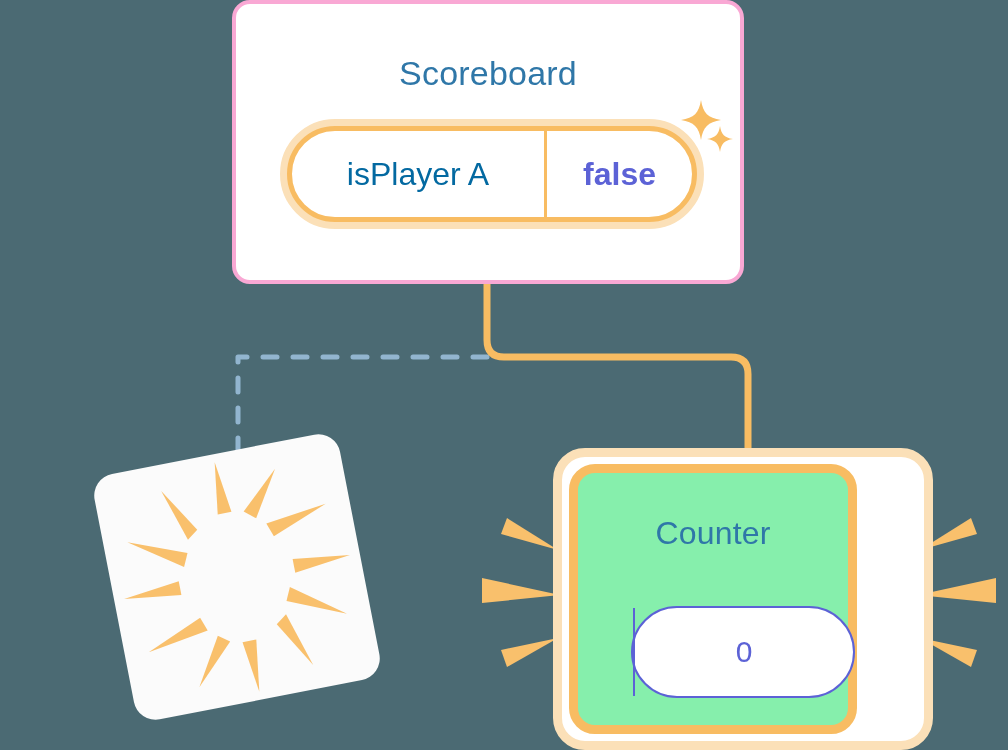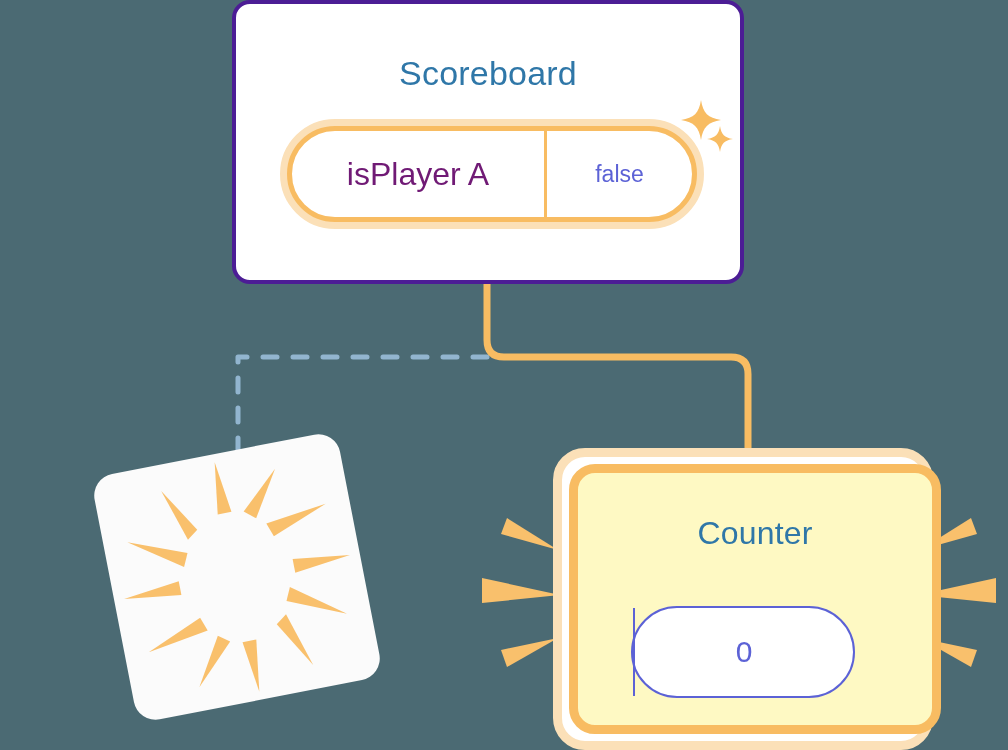--- a/index.html
+++ b/index.html
@@ -34,21 +34,21 @@
 
   
   #scoreboard-card {
     position: absolute;
     left: 232px;
     top: 0px;
     width: 512px;
     height: 284px;
     box-sizing: border-box;
     background: #ffffff;
-    border: 4px solid #4c1d95;
+    border: 4px solid #f9a8d4;
     border-radius: 18px;
     z-index: 5;
   }
 
   .card-title {
     text-align: center;
     color: #2f77a8;
     font-size: 34px;
     font-weight: 400;
     letter-spacing: 0.2px;
@@ -85,37 +85,37 @@
     border-radius: 48px;
     background: #ffffff;
     display: flex;
     align-items: stretch;
   }
   #scoreboard-pill-key {
     flex: 0 0 252px;
     display: flex;
     align-items: center;
     justify-content: center;
-    color: #701a75;
+    color: #0369a1;
     font-size: 32px;
     font-weight: 400;
   }
   #scoreboard-pill-divider {
     width: 3px;
     background: #f8bc62;
     align-self: stretch;
   }
   #scoreboard-pill-value {
     flex: 1 1 auto;
     display: flex;
     align-items: center;
     justify-content: center;
     color: #5c62d6;
-    font-size: 23px;
-    font-weight: normal;
+    font-size: 32px;
+    font-weight: bold;
   }
 
   
   .sparkle {
     position: absolute;
     color: #f8bc62;
     line-height: 0;
   }
   #sparkle-large { left: 679px; top: 98px; }
   #sparkle-small { left: 706px; top: 125px; }
@@ -148,26 +148,26 @@
     height: 302px;
     box-sizing: border-box;
     border: 9px solid #fbe0b8;
     border-radius: 32px;
     background: #ffffff;
     z-index: 5;
   }
   #counter-card {
     position: absolute;
     left: 7px; top: 7px;
-    width: 372px;
+    width: 288px;
     height: 270px;
     box-sizing: border-box;
     border: 9px solid #f8bc62;
     border-radius: 26px;
-    background: #fef9c3;
+    background: #86efac;
   }
   #counter-title {
     margin-top: 42px;
     font-size: 32px;
   }
 
   #counter-pill {
     position: absolute;
     left: 53px;
     top: 133px;

